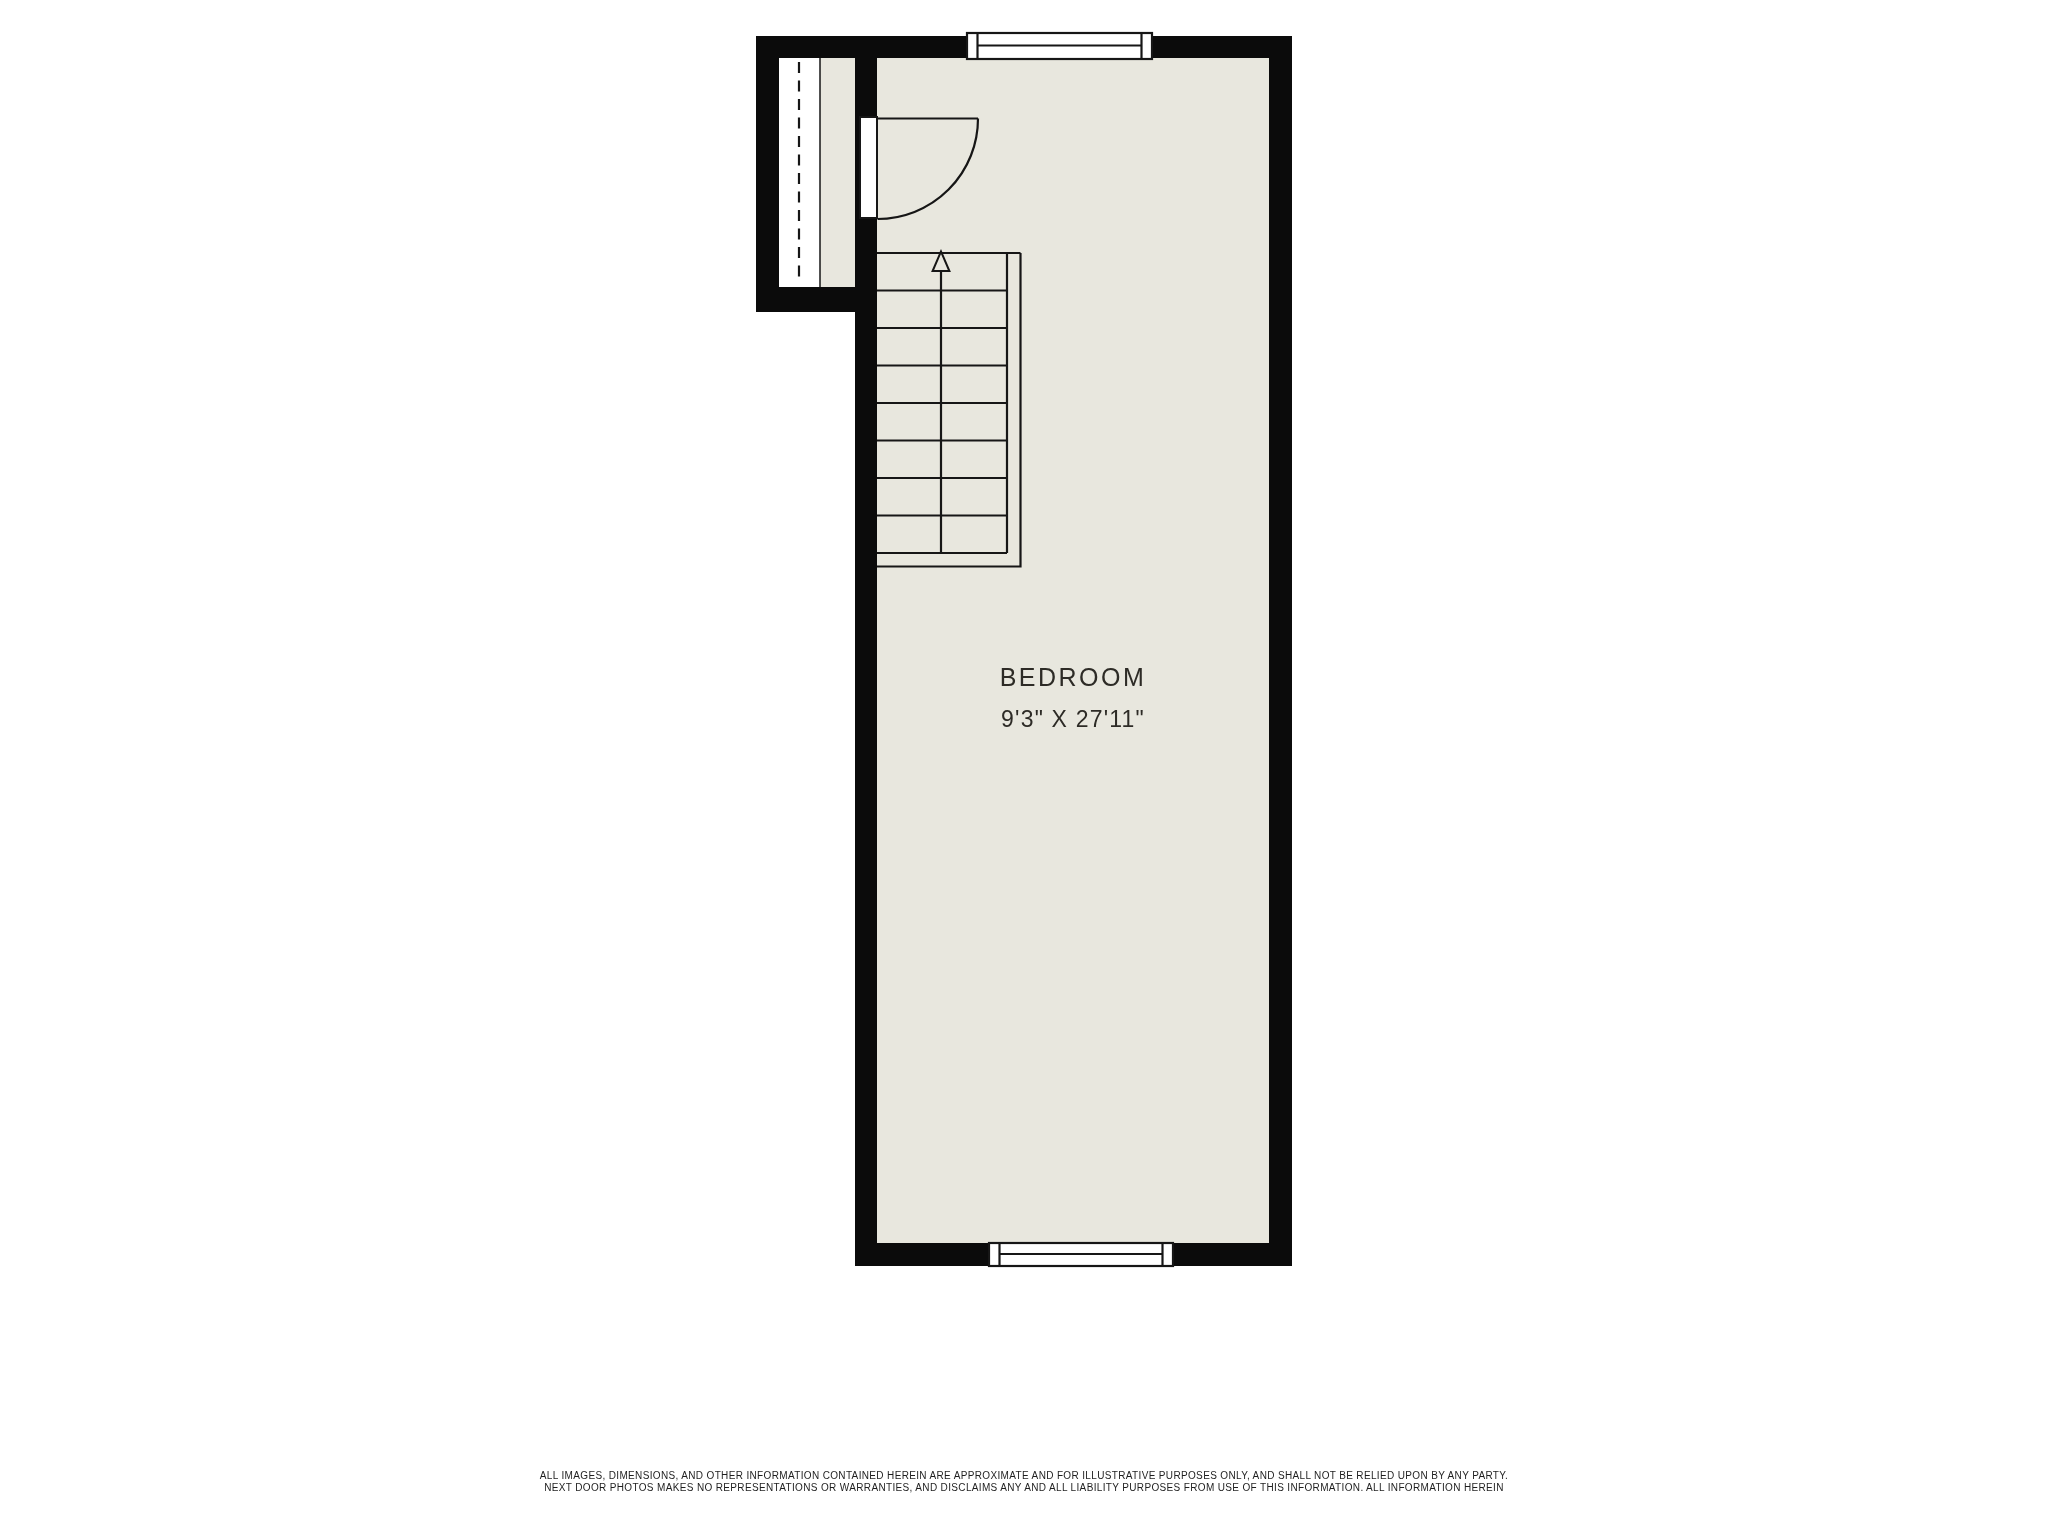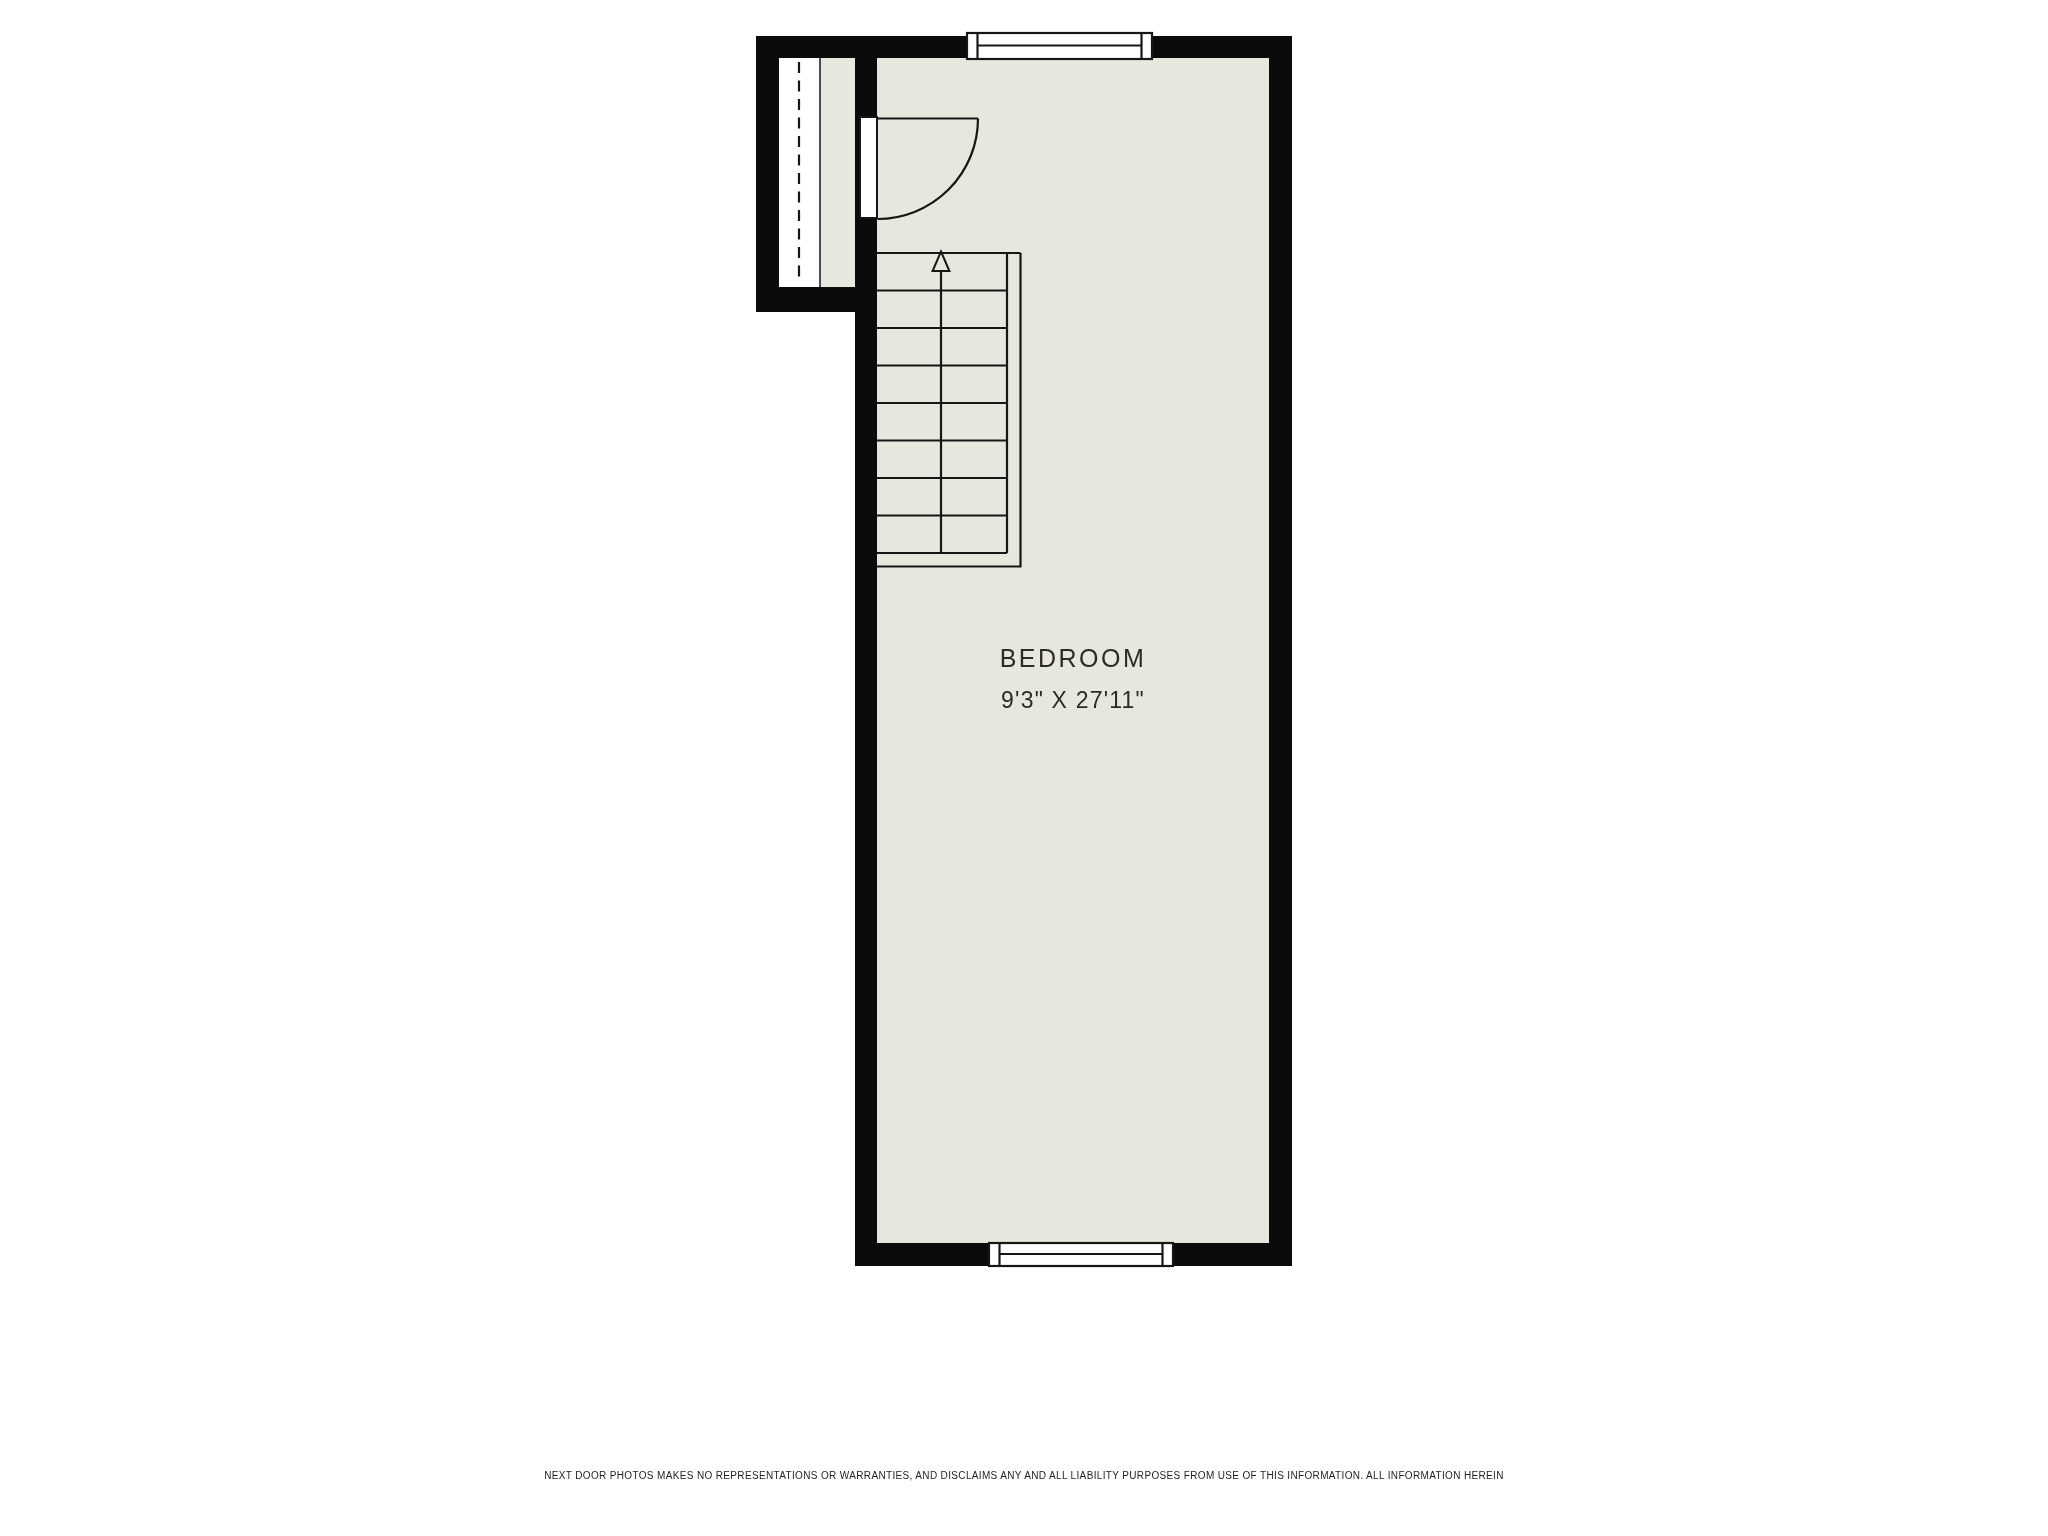--- a/index.html
+++ b/index.html
@@ -20,21 +20,21 @@
   .floor{fill:var(--floor,#e8e7de);}
   .openfill{fill:#ffffff;}
   .ln{stroke:var(--line,#161616);stroke-width:2.2;fill:none;}
   .thin{stroke:var(--line,#161616);stroke-width:1.5;fill:none;}
   .dash{stroke:var(--line,#161616);stroke-width:2.2;fill:none;stroke-dasharray:11 7.5;}
   .opening{fill:#ffffff;stroke:var(--line,#161616);stroke-width:2;}
   .window{fill:#ffffff;stroke:var(--line,#161616);stroke-width:2.2;}
   .arrowhead{fill:var(--floor,#e8e7de);stroke:var(--line,#161616);stroke-width:2;}
 
   .room-text{
-    position:absolute;left:877px;top:645px;width:392px;
+    position:absolute;left:877px;top:664px;width:392px;
     text-align:center;color:var(--room_label_text,#2d2b26);
   }
   .room-name{font-size:25px;line-height:26px;letter-spacing:2.5px;font-weight:500;}
   .room-dims{font-size:23px;line-height:26px;letter-spacing:1.2px;margin-top:16px;font-weight:500;}
 
   .disclaimer{
     position:absolute;left:0;top:1470px;width:2048px;
     text-align:center;color:var(--disclaimer_text,#1e1e1e);
     font-size:10px;line-height:11.6px;letter-spacing:0.35px;
   }
@@ -100,16 +100,17 @@
       <line class="ln" x1="999" y1="1254" x2="1163" y2="1254"></line>
     </g>
   </svg>
 
   <div class="room-text">
     <div class="room-name">BEDROOM</div>
     <div class="room-dims">9'3" X 27'11"</div>
   </div>
 
   <div class="disclaimer">
+    <div>ALL IMAGES, DIMENSIONS, AND OTHER INFORMATION CONTAINED HEREIN ARE APPROXIMATE AND FOR ILLUSTRATIVE PURPOSES ONLY, AND SHALL NOT BE RELIED UPON BY ANY PARTY.</div>
     <div>NEXT DOOR PHOTOS MAKES NO REPRESENTATIONS OR WARRANTIES, AND DISCLAIMS ANY AND ALL LIABILITY PURPOSES FROM USE OF THIS INFORMATION. ALL INFORMATION HEREIN</div>
   </div>
 
 </div>
 
 </body></html>

